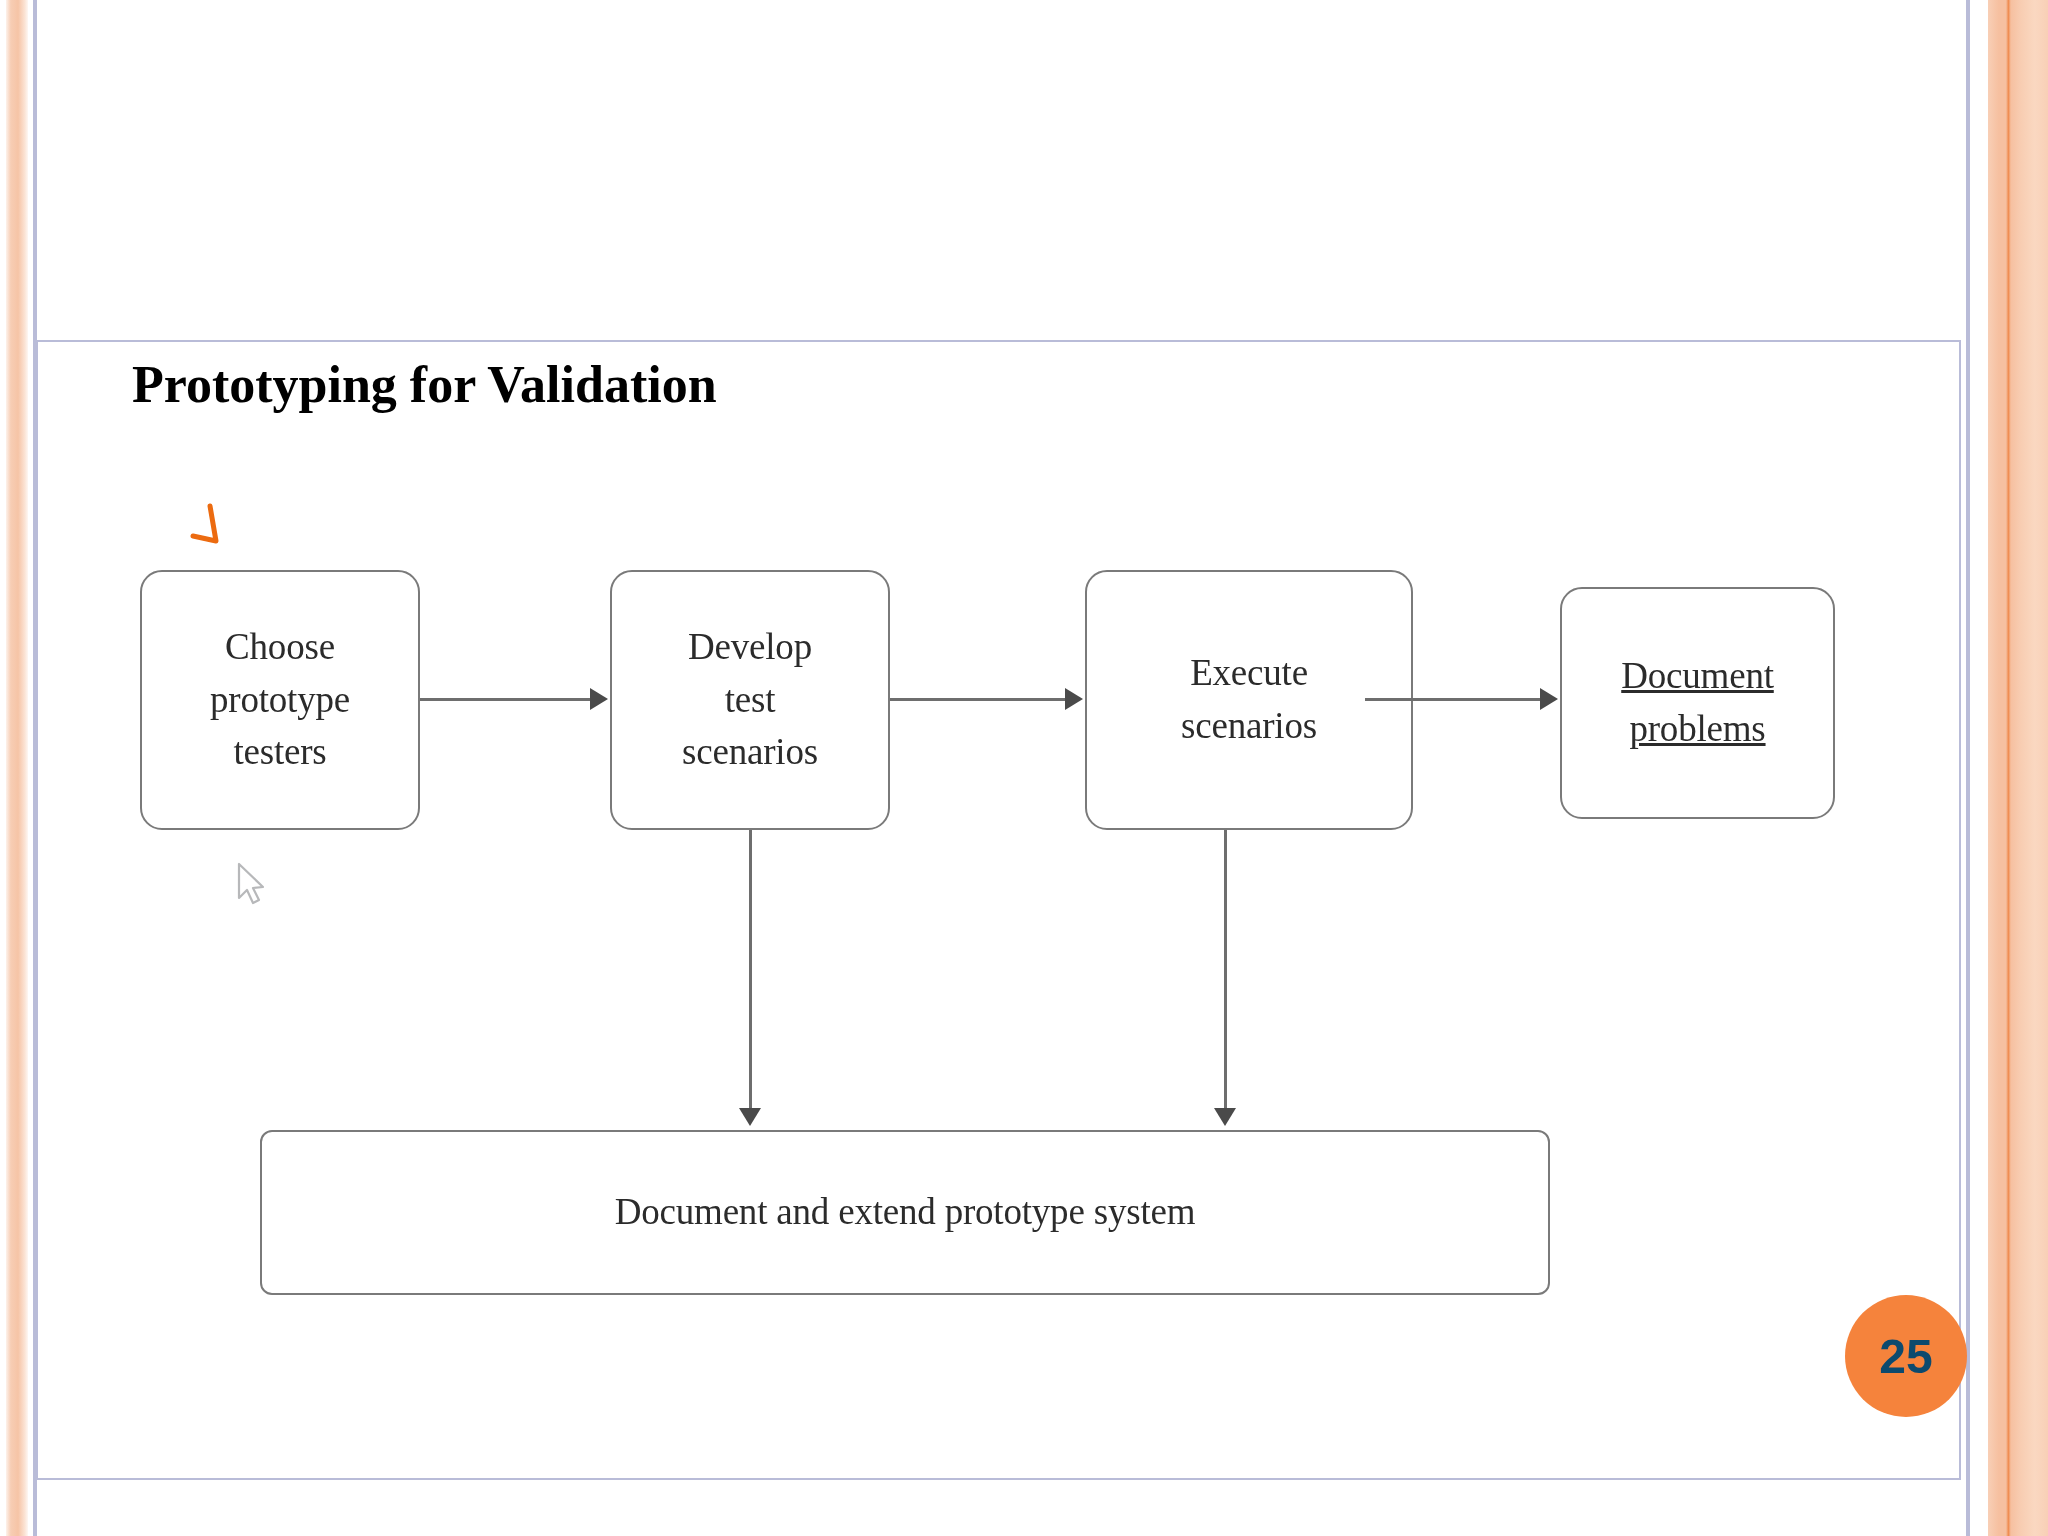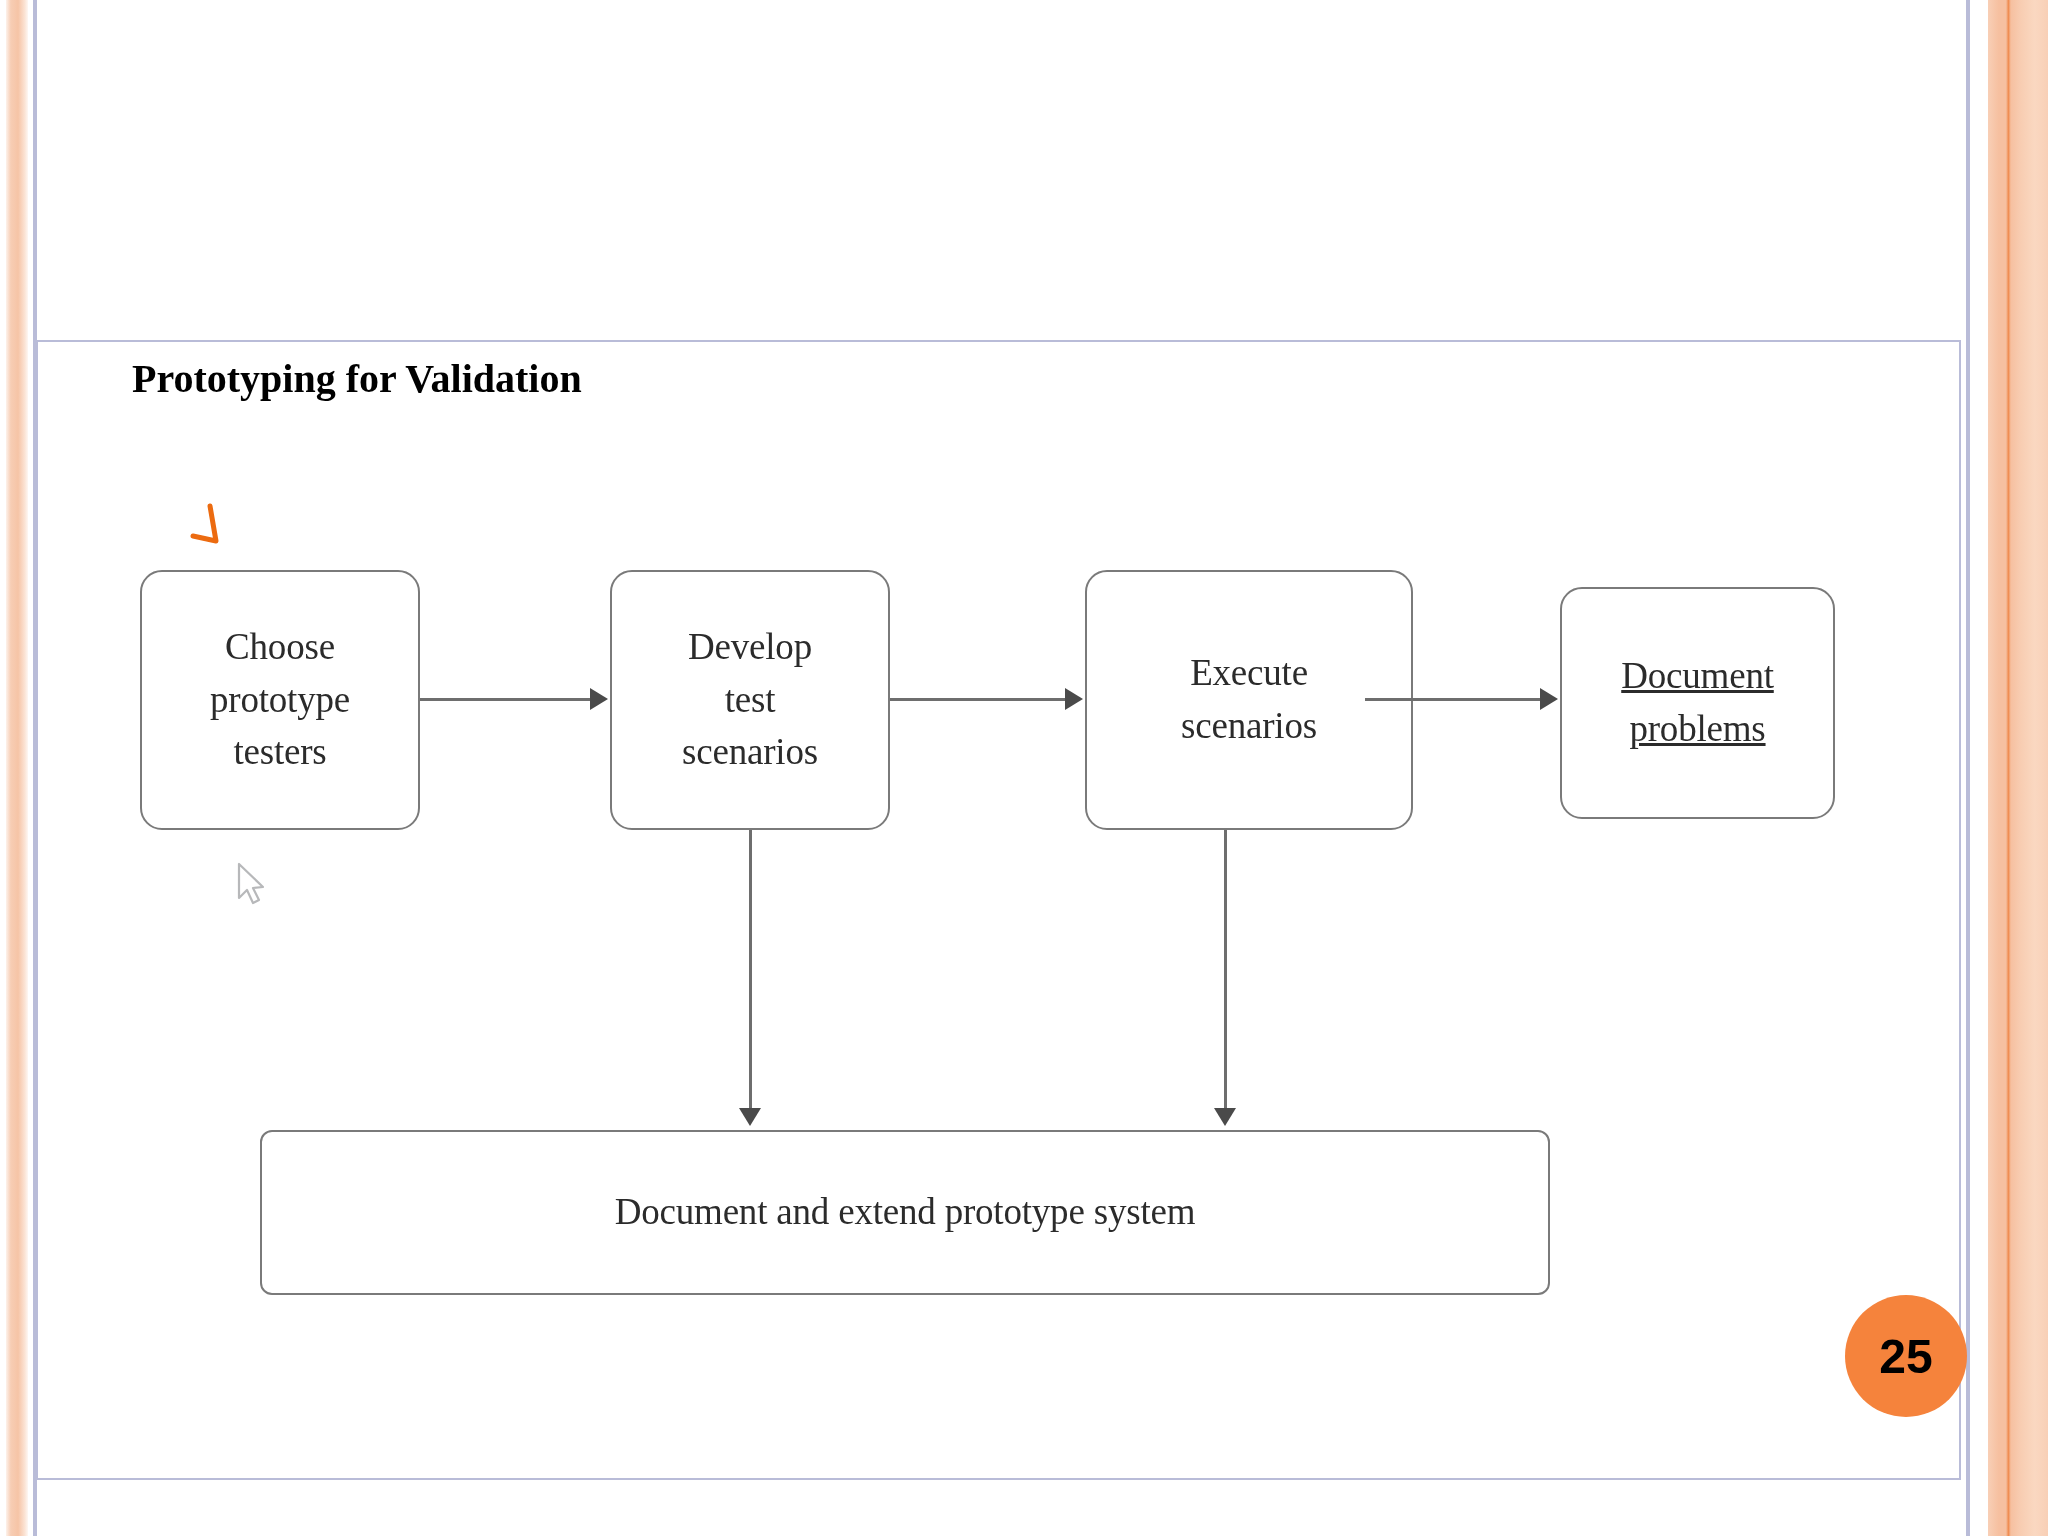--- a/index.html
+++ b/index.html
@@ -109,21 +109,21 @@
     width: 1925px; height: 1140px;
     border: 2px solid #b9bcd8;
     background: #ffffff;
     box-sizing: border-box;
   }
   .section-heading {
     position: absolute;
     left: 132px; top: 355px;
     font-family: "Liberation Serif", serif;
     font-weight: bold;
-    font-size: 40px;
+    font-size: 52px;
     color: #000000;
   }
 
   
   .diagram {
     position: absolute;
     left: 140px; top: 490px;
     width: 1760px; height: 810px;
   }
   .flowbox {
@@ -183,21 +183,21 @@
     left: 1845px; top: 1295px;
     width: 122px; height: 122px;
     border-radius: 50%;
     background: #f5833c;
     display: flex;
     align-items: center;
     justify-content: center;
     font-family: "Liberation Sans", sans-serif;
     font-weight: bold;
     font-size: 48px;
-    color: #000000;
+    color: #0c4a6e;
   }
 </style>
 </head>
 <body>
 
 <div id="slide">
 
   <div class="edge-left-peach"></div>
   <div class="edge-left-lav"></div>
   <div class="edge-right-peach"></div>

